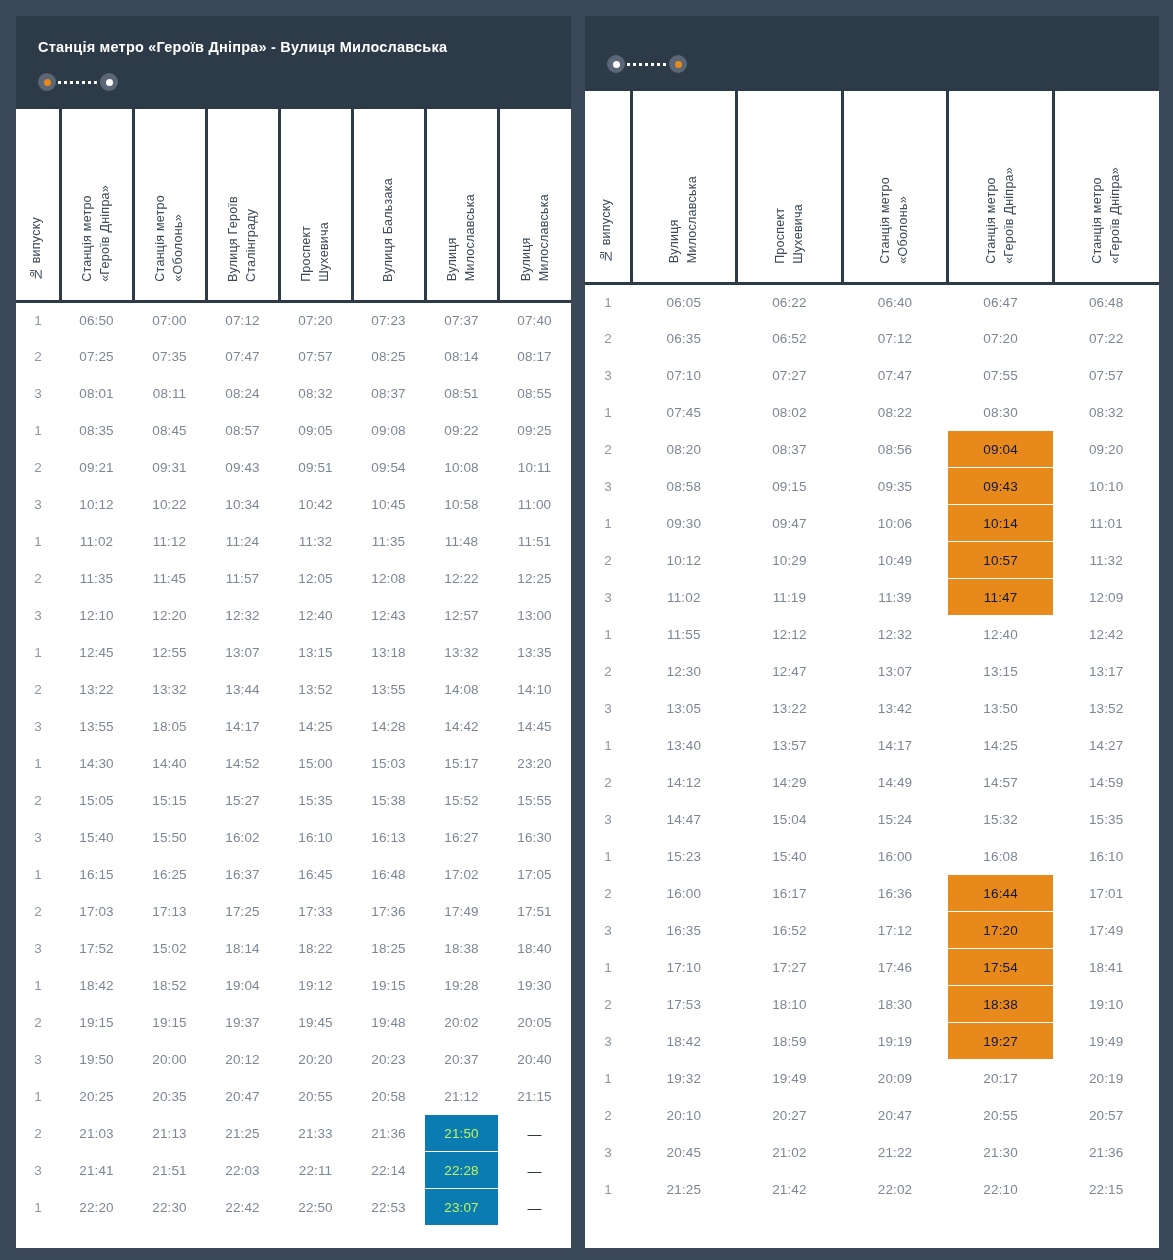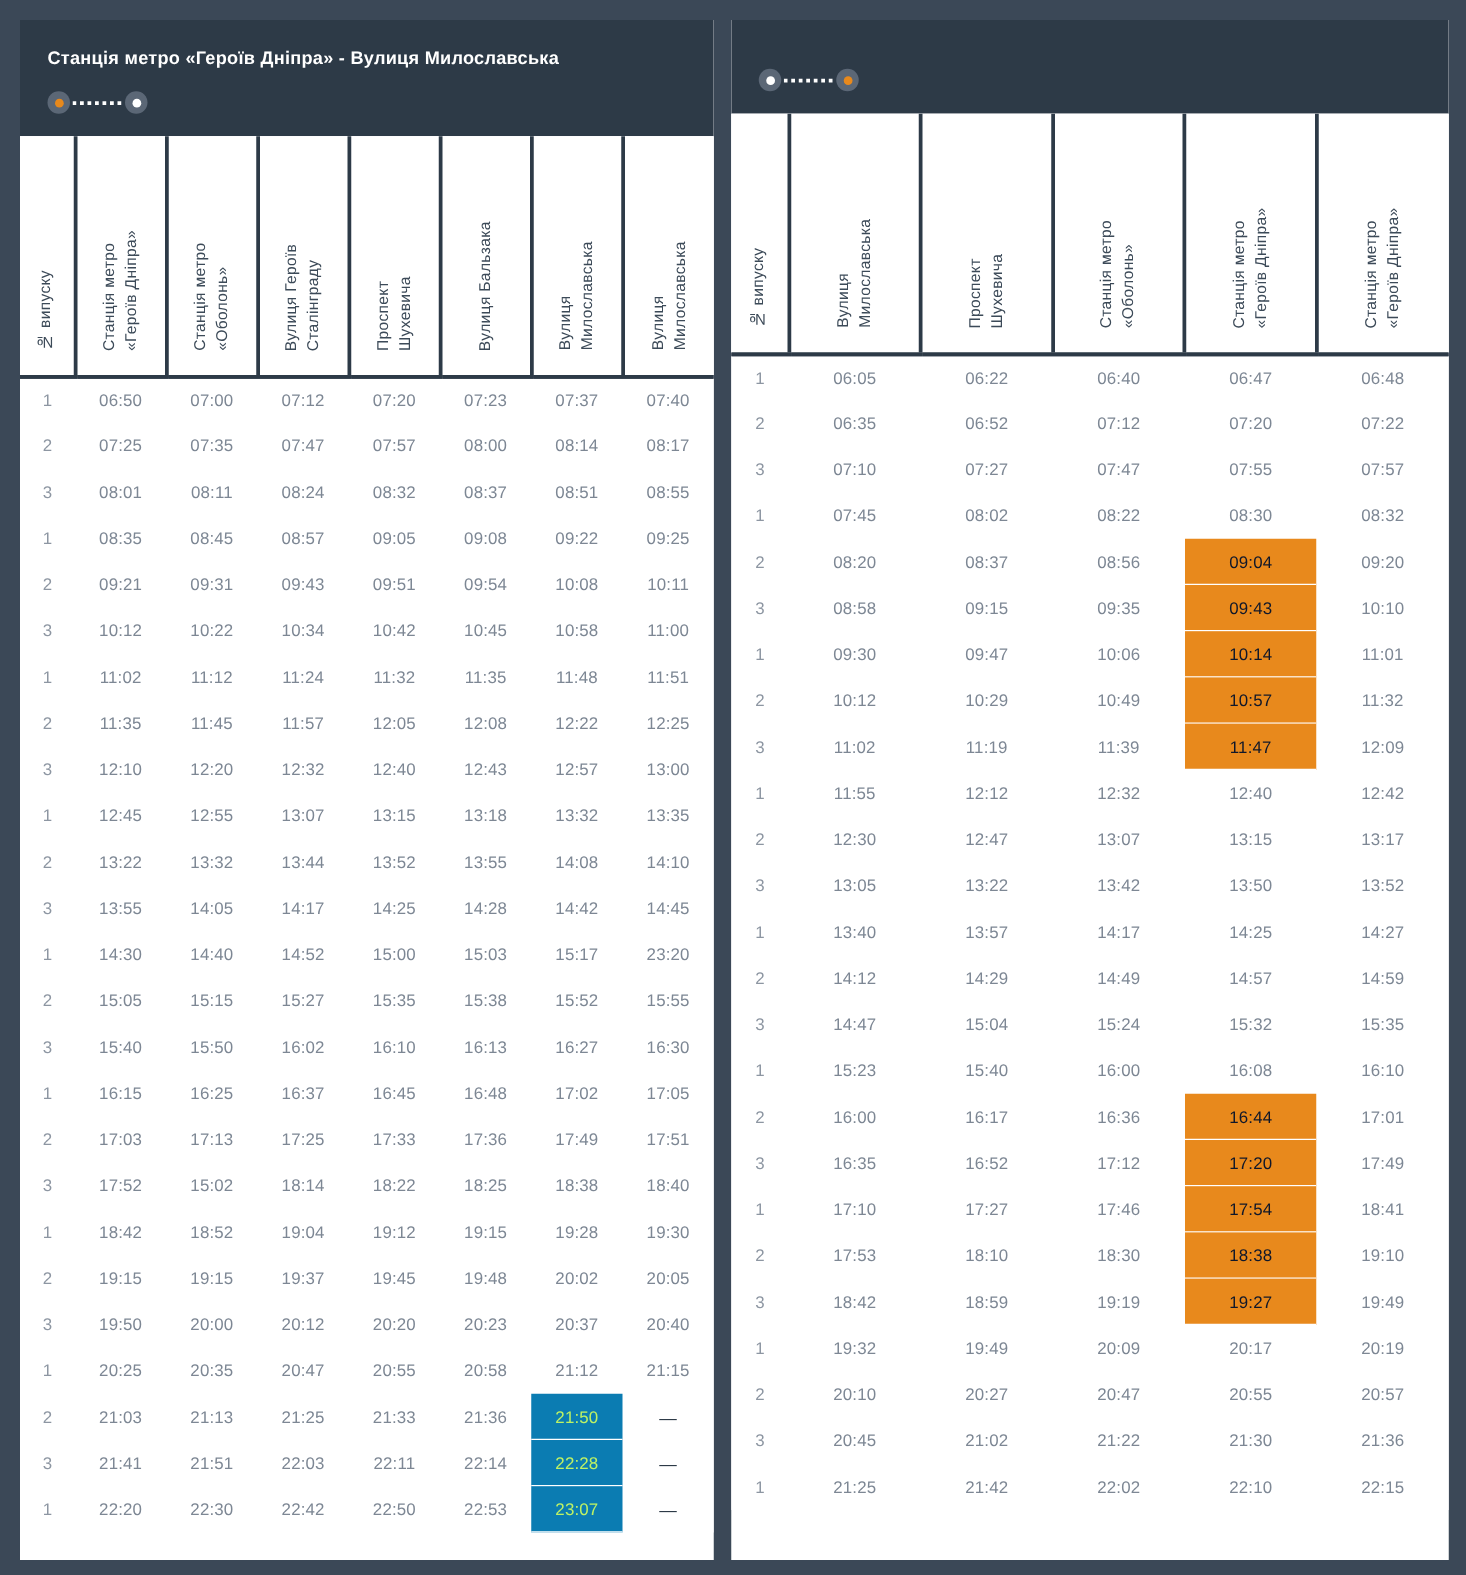--- a/index.html
+++ b/index.html
@@ -180,21 +180,21 @@
               <td>07:23</td>
               <td>07:37</td>
               <td>07:40</td>
             </tr>
             <tr>
               <td class="num">2</td>
               <td>07:25</td>
               <td>07:35</td>
               <td>07:47</td>
               <td>07:57</td>
-              <td>08:00</td>
+              <td>08:25</td>
               <td>08:14</td>
               <td>08:17</td>
             </tr>
             <tr>
               <td class="num">3</td>
               <td>08:01</td>
               <td>08:11</td>
               <td>08:24</td>
               <td>08:32</td>
               <td>08:37</td>
@@ -277,21 +277,21 @@
               <td>13:32</td>
               <td>13:44</td>
               <td>13:52</td>
               <td>13:55</td>
               <td>14:08</td>
               <td>14:10</td>
             </tr>
             <tr>
               <td class="num">3</td>
               <td>13:55</td>
-              <td>14:05</td>
+              <td>18:05</td>
               <td>14:17</td>
               <td>14:25</td>
               <td>14:28</td>
               <td>14:42</td>
               <td>14:45</td>
             </tr>
             <tr>
               <td class="num">1</td>
               <td>14:30</td>
               <td>14:40</td>

